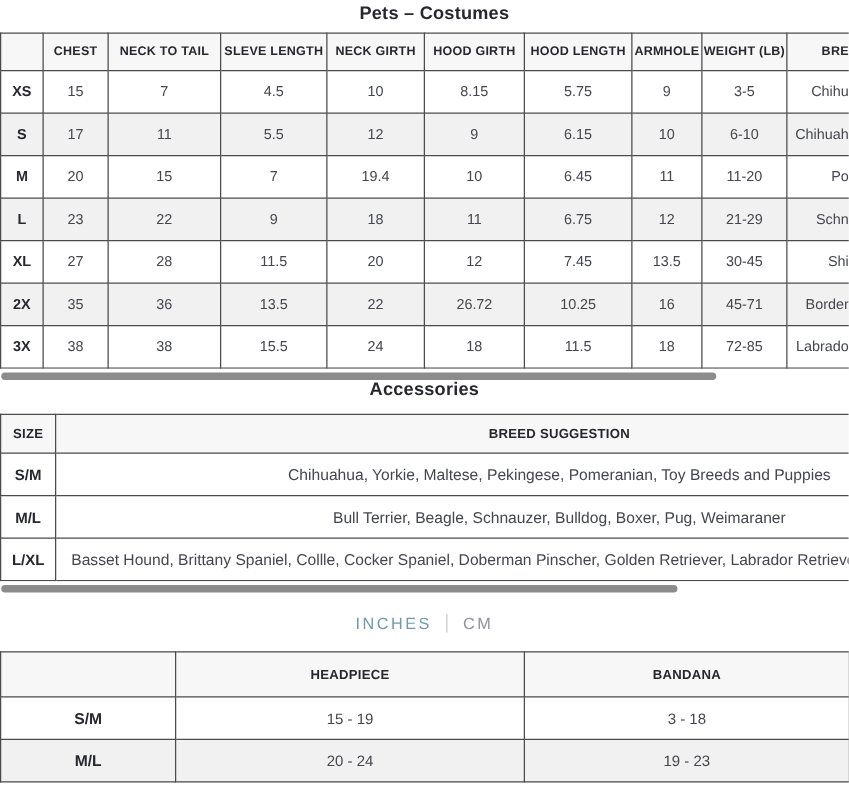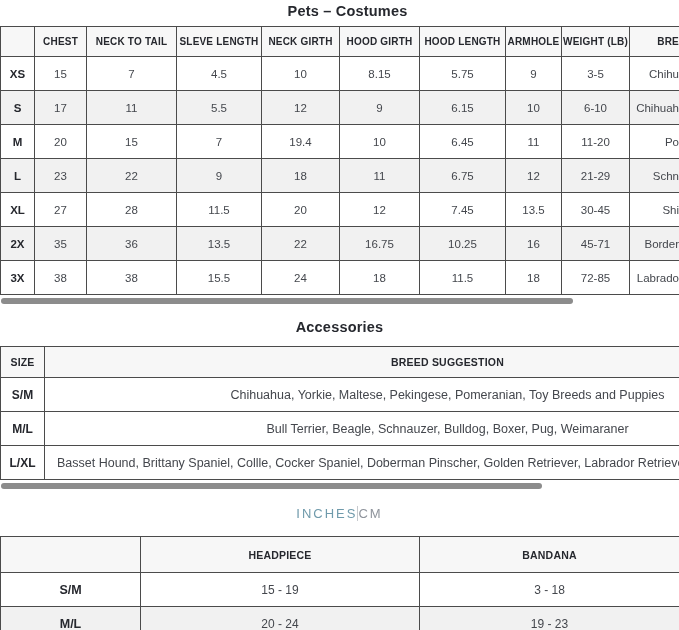--- a/index.html
+++ b/index.html
@@ -4,21 +4,21 @@
 <style>
   * { box-sizing: border-box; margin: 0; padding: 0; }
   html, body { width: 679px; height: 630px; overflow: hidden; background: #ffffff; }
   body { font-family: "Liberation Sans", "DejaVu Sans", sans-serif; color: #44474d; }
 
   .section-title {
     text-align: center; font-weight: bold; font-size: 14.5px; color: #26282e;
     letter-spacing: .2px;
   }
   .title-costumes { padding-top: 3px; margin-left: 16px; }
-  .title-accessories { margin-top: 15px; }
+  .title-accessories { }
 
   .tbl-clip { width: 679px; overflow: hidden; }
   table { border-collapse: collapse; table-layout: fixed; }
   th, td { border: 1px solid #4b4b4b; text-align: center; vertical-align: middle; }
   th { font-size: 10px; font-weight: bold; color: #26282e; background: #f7f7f7; letter-spacing: .2px; margin-left: 24px; }
   td { font-size: 11.5px; color: #44474d; }
   td.size { font-weight: bold; color: #26282e; font-size: 11.5px; }
 
   
   .costumes { width: 780px; margin-top: 7px; }
@@ -36,21 +36,21 @@
   
   .accessories { width: 850px; margin-top: 11px; }
   .accessories th { height: 31px; font-size: 10.5px; }
   .accessories td { height: 34px; font-size: 12.5px; }
   .accessories td.size { font-size: 12px; }
   .accessories td.breeds-overflow { text-align: left; padding-left: 12px; white-space: nowrap; }
 
   
   .unit-toggle {
     margin-top: 14px; display: flex; justify-content: center; align-items: center;
-    height: 20px;
+    gap: 12px; height: 20px;
   }
   .unit { font-size: 13px; letter-spacing: 2px; cursor: pointer; }
   .unit-active { color: #6f9aab; }
   .unit-inactive { color: #8f949c; }
   .unit-divider { width: 1px; height: 15px; background: #c6c9cd; }
 
   
   .headwear { width: 679px; margin-top: 13px; }
   .headwear th { height: 36px; font-size: 10.5px; }
   .headwear td { height: 34px; font-size: 12px; }
@@ -150,21 +150,21 @@
         <td>13.5</td>
         <td>30-45</td>
         <td class="breed">Shi</td>
       </tr>
       <tr class="stripe">
         <td class="size">2X</td>
         <td>35</td>
         <td>36</td>
         <td>13.5</td>
         <td>22</td>
-        <td>16.75</td>
+        <td>26.72</td>
         <td>10.25</td>
         <td>16</td>
         <td>45-71</td>
         <td class="breed">Border</td>
       </tr>
       <tr>
         <td class="size">3X</td>
         <td>38</td>
         <td>38</td>
         <td>15.5</td>

